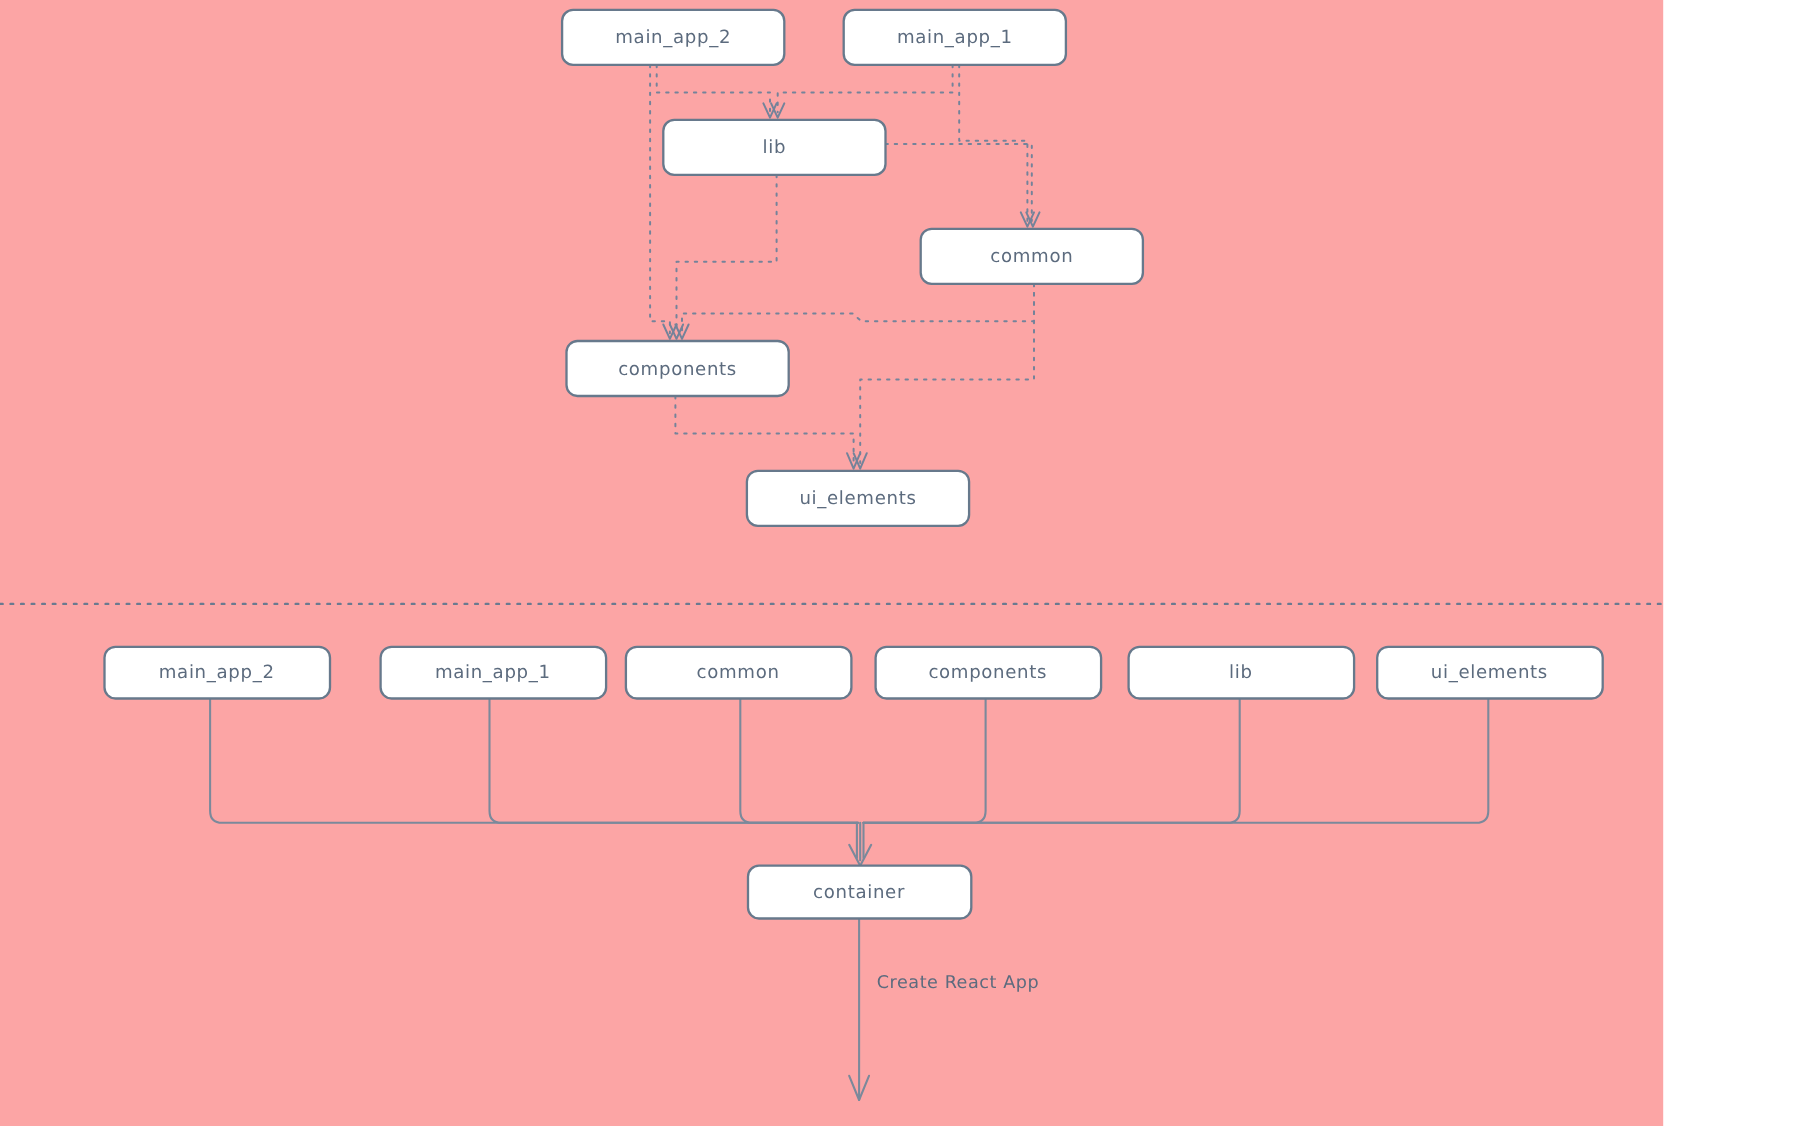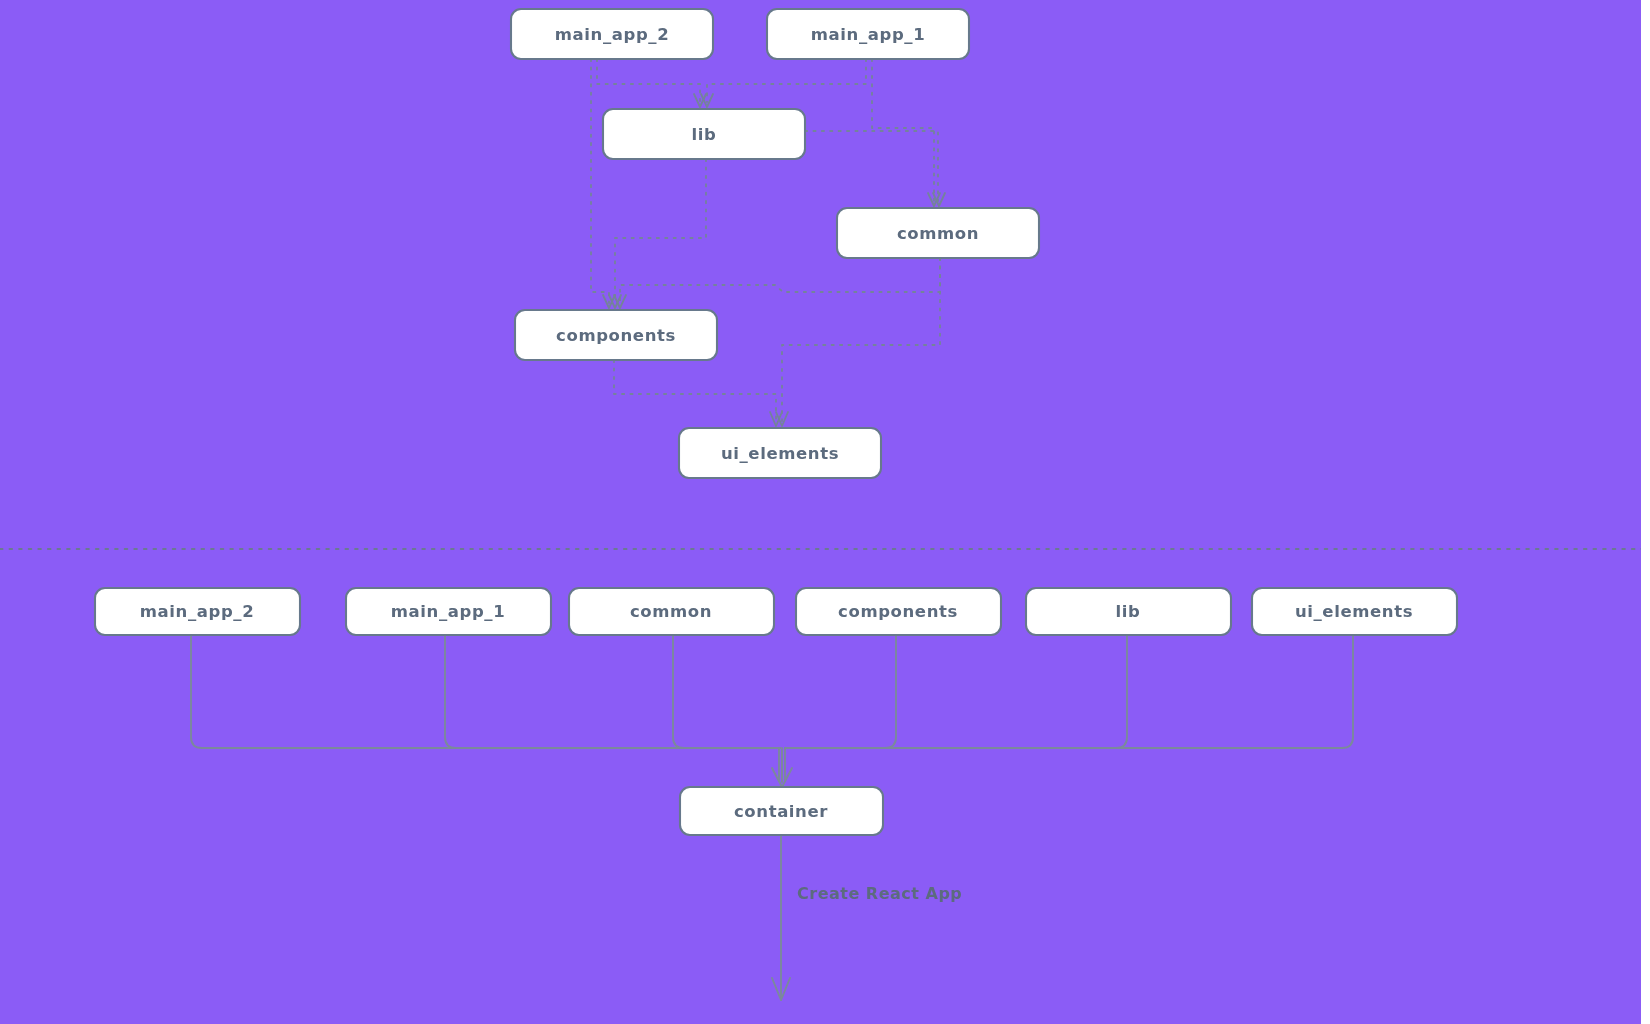--- a/index.html
+++ b/index.html
@@ -6,25 +6,24 @@
   html, body {
     margin: 0;
     padding: 0;
     background: #ffffff;
   }
   body {
     font-family: "DejaVu Sans", sans-serif;
   }
   #canvas-wrap {
     position: relative;
-    width: 1641px;
+    width: 1512px;
     height: 1024px;
-    background: #8b5cf6;
+    background: #fca5a5;
     overflow: hidden;
-    font-weight: bold;
   }
   svg#graph {
     position: absolute;
     top: 0;
     left: 0;
     width: 1650px;
     height: 1024px;
     display: block;
   }
   .node-rect {

